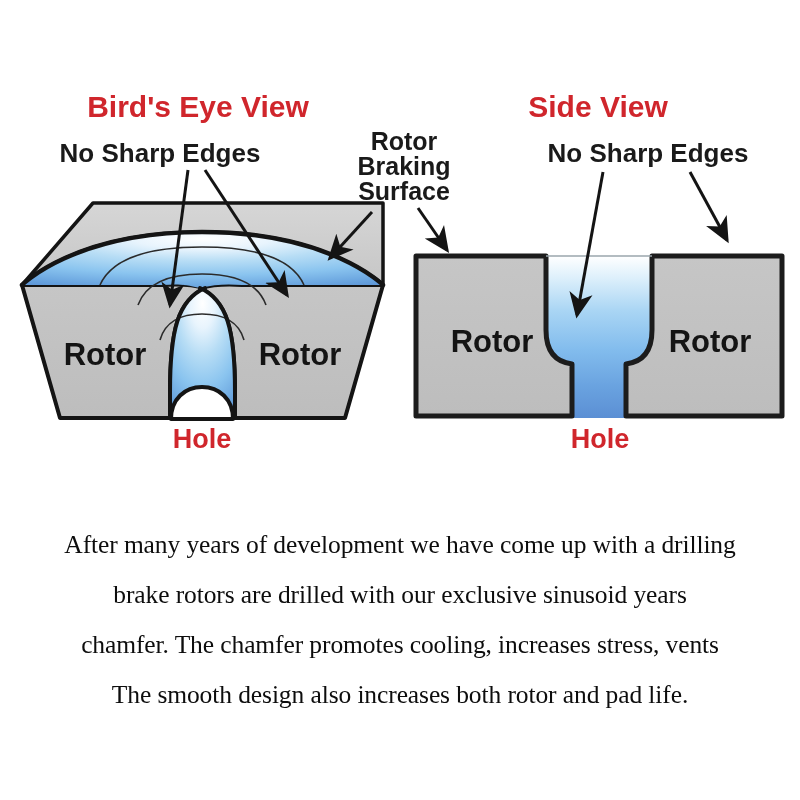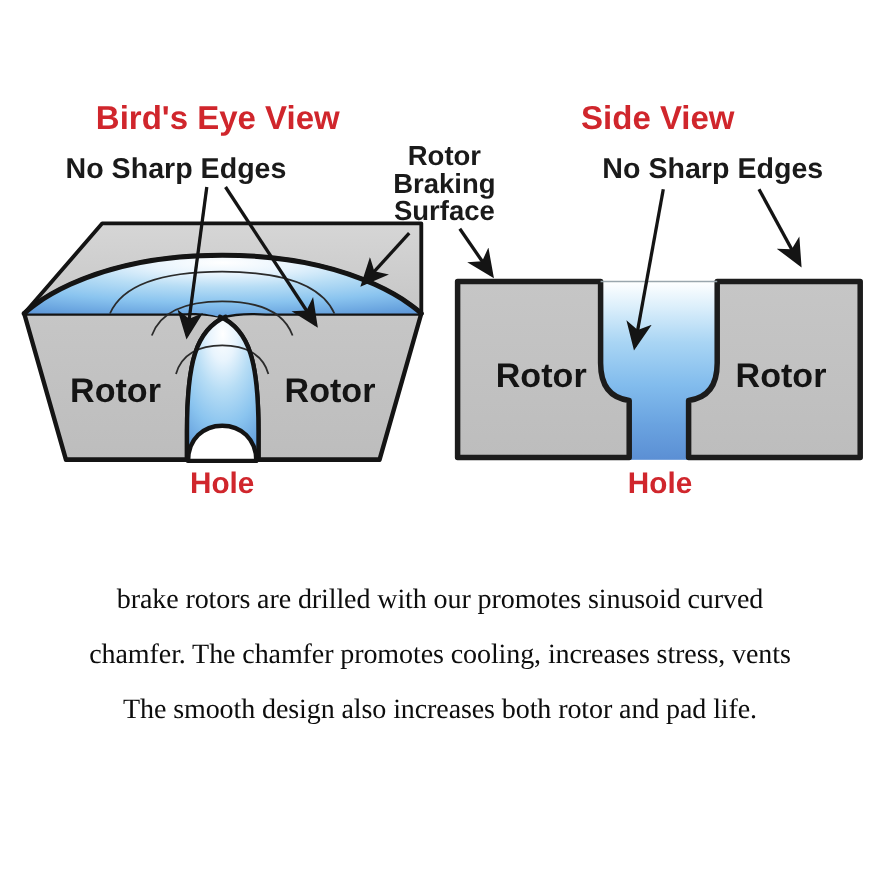--- a/index.html
+++ b/index.html
@@ -195,18 +195,19 @@
 
       <text class="label-red" x="600" y="448" font-size="27" text-anchor="middle">Hole</text>
 
       <line x1="603" y1="172" x2="577" y2="315" stroke="#141414" stroke-width="3" marker-end="url(#arrowHead)"></line>
       <line x1="690" y1="172" x2="727" y2="240" stroke="#141414" stroke-width="3" marker-end="url(#arrowHead)"></line>
       <line x1="418" y1="208" x2="447" y2="250" stroke="#141414" stroke-width="3" marker-end="url(#arrowHead)"></line>
     </g>
   </svg>
 
   <div class="paragraph">
-    <span class="pline">brake rotors are drilled with our promotes sinusoid curved</span>
+    <span class="pline">After many years of development we have come up with a drilling</span>
+    <span class="pline">brake rotors are drilled with our exclusive sinusoid years</span>
     <span class="pline">chamfer. The chamfer promotes cooling, increases stress, vents</span>
     <span class="pline">The smooth design also increases both rotor and pad life.</span>
   </div>
 
 </div>
 
 </body></html>

